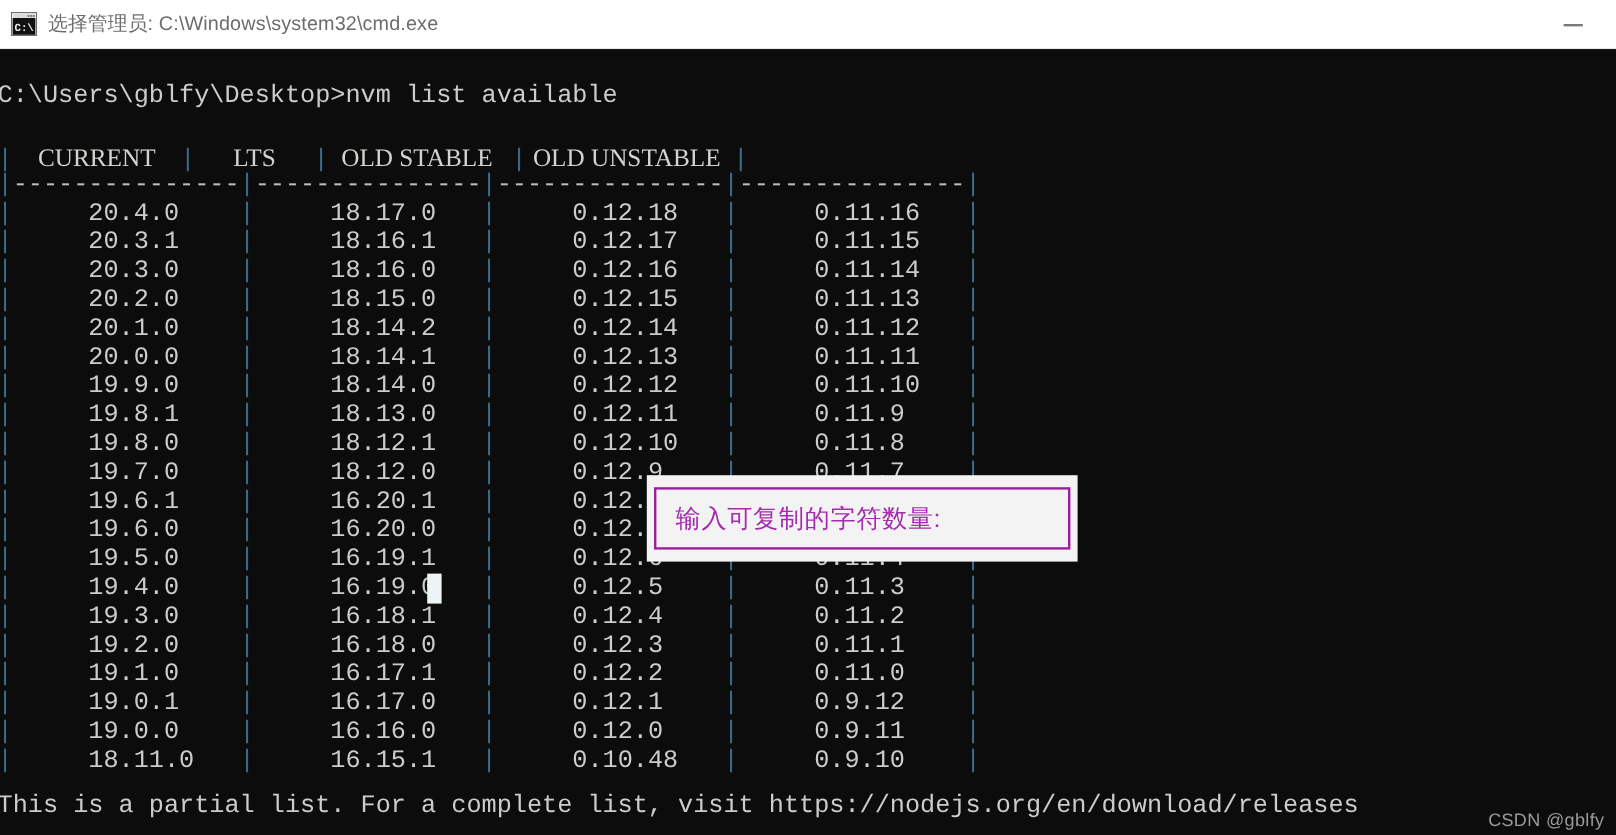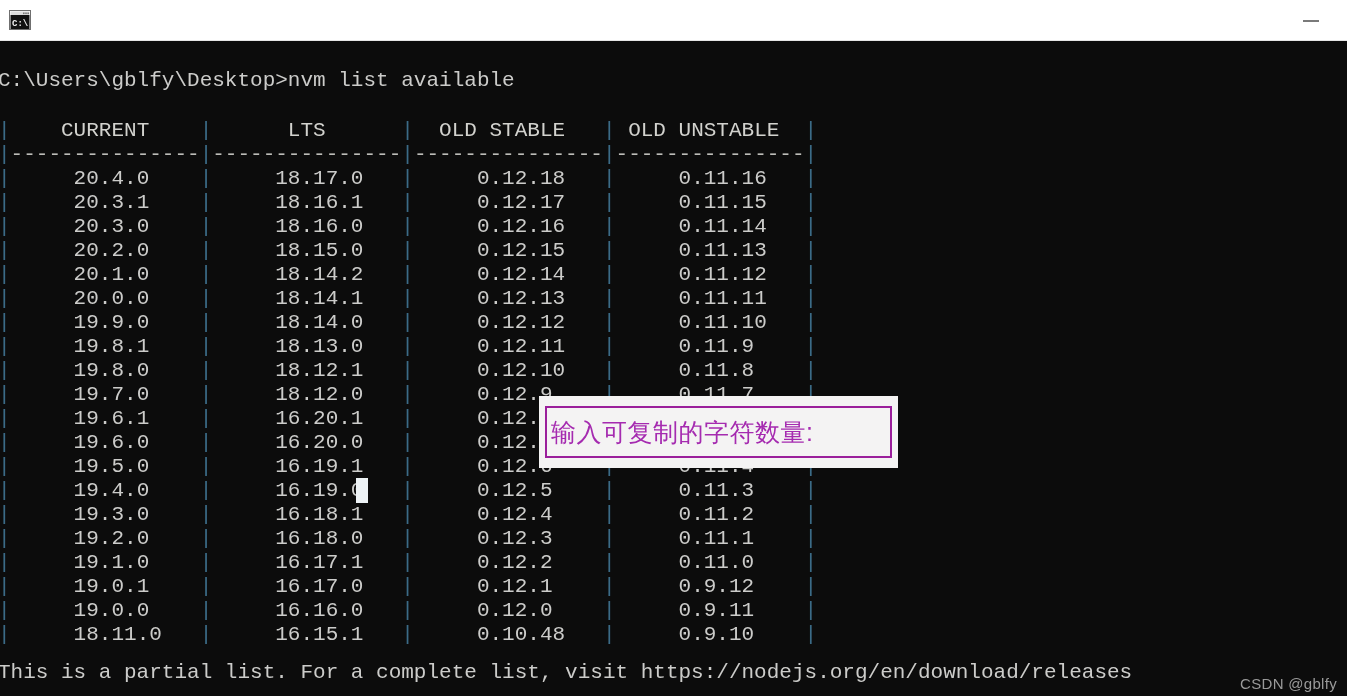--- a/index.html
+++ b/index.html
@@ -100,21 +100,21 @@
   
   .table-block {
     position: absolute;
     left: -2px;
     top: 78px;
   }
   .trow { height: 24px; }
 
   .pipe { color: #3b6b87; }
   .dash { color: #bdbdb9; }
-  .hdr  { color: #d2d2ce; }
+  .hdr  { color: #d2d2ce; font-family: Liberation Serif, serif; }
 
   
   .cursor-block {
     position: absolute;
     left: 356px;
     top: 437px;
     width: 12px;
     height: 25px;
     background: #eef3f6;
   }
@@ -153,23 +153,23 @@
     top: 10px;
     width: 347px;
     height: 52px;
     border: 2px solid #9b1f9b;
     background: #f4f3f3;
     display: flex;
     align-items: center;
   }
   .overlay-text {
     font-family: "Liberation Sans", sans-serif;
-    font-size: 25px;
+    font-size: 21px;
     color: #a52bb0;
-    padding-left: 4px;
+    padding-left: 16px;
     letter-spacing: 0.5px;
     white-space: nowrap;
   }
 </style>
 </head>
 <body>
 
 <div id="app">
 
   <div class="titlebar">
@@ -178,20 +178,21 @@
         <svg width="22" height="20" viewBox="0 0 22 20">
           <rect x="0.5" y="0.5" width="21" height="19" fill="#ffffff" stroke="#6f6f6f"></rect>
           <rect x="1.5" y="1.5" width="19" height="3.5" fill="#dcdcdc"></rect>
           <rect x="14" y="2.5" width="1.6" height="1.6" fill="#7a7a7a"></rect>
           <rect x="16.2" y="2.5" width="1.6" height="1.6" fill="#7a7a7a"></rect>
           <rect x="18.4" y="2.5" width="1.6" height="1.6" fill="#7a7a7a"></rect>
           <rect x="1.5" y="5" width="19" height="14" fill="#111111"></rect>
           <text x="3" y="15.5" font-family="Liberation Mono, monospace" font-size="9" font-weight="bold" fill="#f0f0f0">C:\</text>
         </svg>
       </span>
+      <span class="title-text">选择管理员: C:\Windows\system32\cmd.exe</span>
     </div>
     <div class="tb-buttons">
       <div class="tb-btn">
         <span class="minglyph"></span>
       </div>
       <div class="tb-spacer"></div>
     </div>
   </div>
 
   <div class="console">

